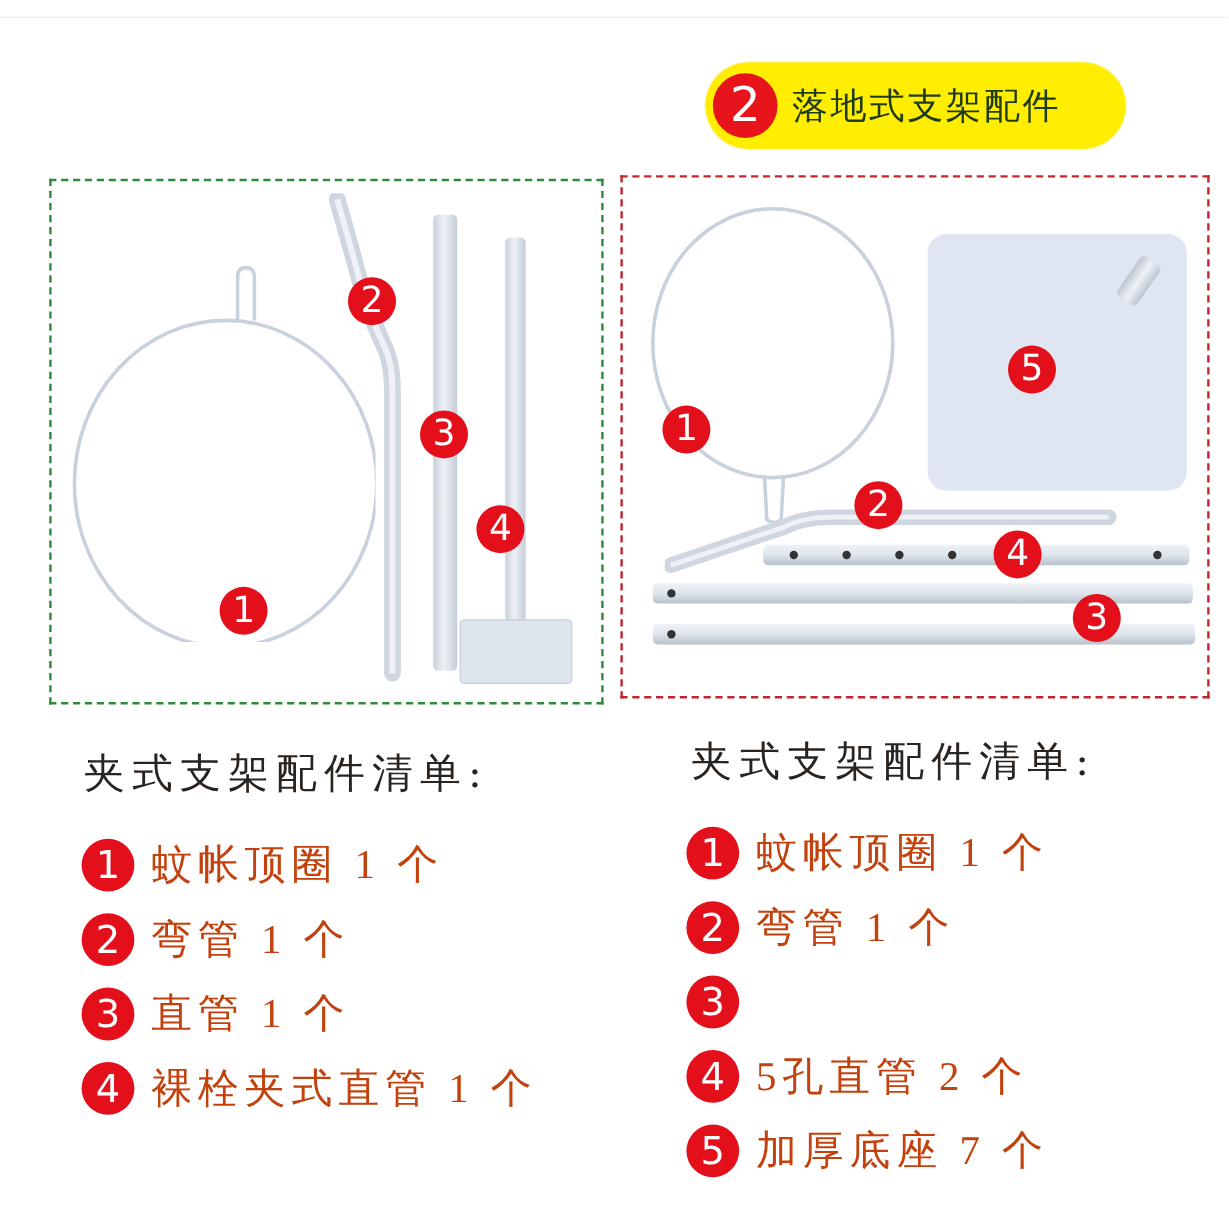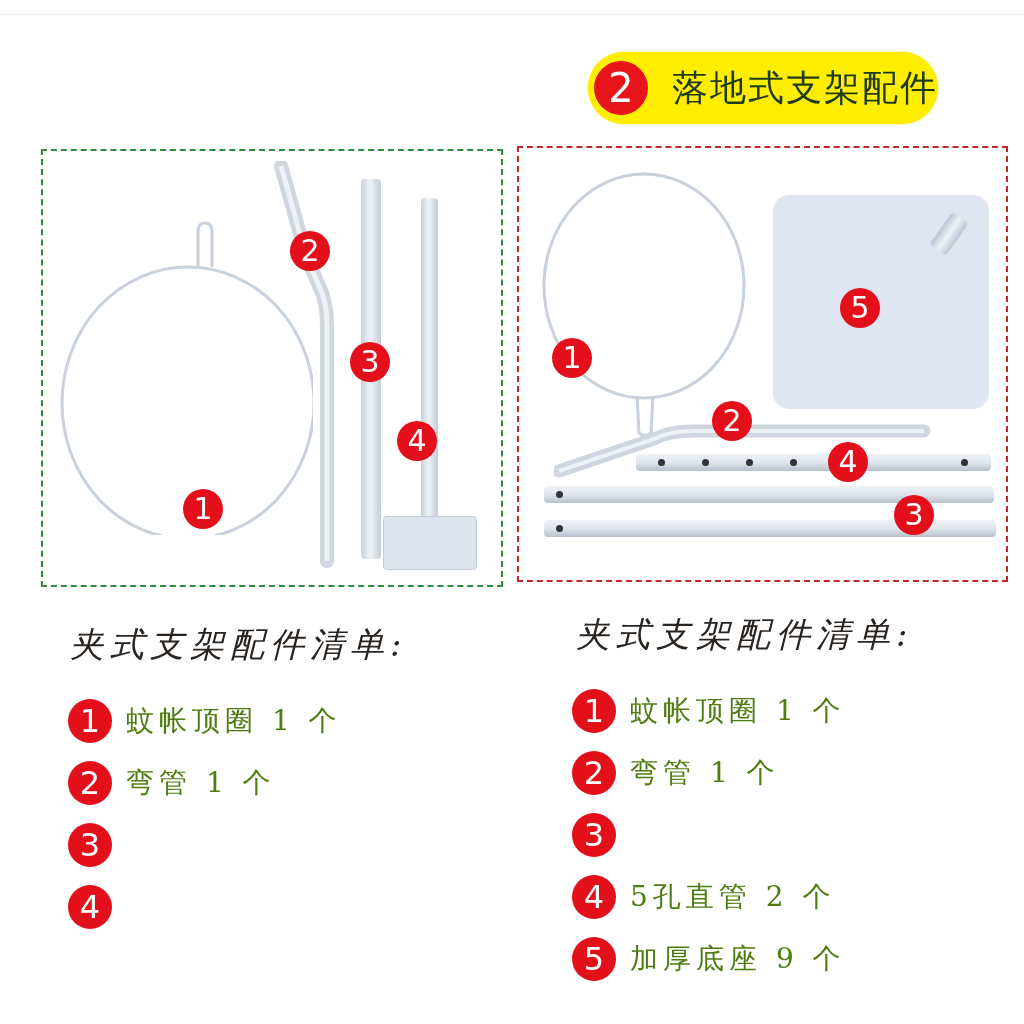--- a/index.html
+++ b/index.html
@@ -1,32 +1,32 @@
 <!DOCTYPE html>
 <html><head>
 <meta charset="utf-8">
 <style>
   html,body{margin:0;padding:0;background:#fff;}
   body{width:1024px;height:1024px;position:relative;overflow:hidden;font-family:"DejaVu Serif","Liberation Serif",serif;}
   .topline{position:absolute;left:0;top:14px;width:1024px;height:1px;background:#f0f0f0;}
   .title-pill{position:absolute;left:588px;top:52px;width:350px;height:72px;background:#ffee00;border-radius:36px;display:flex;align-items:center;box-shadow:0 0 2px #f5e000;}
   .title-pill .num{width:54px;height:54px;border-radius:50%;background:#e8141b;color:#fff;font-family:"DejaVu Sans",sans-serif;font-size:40px;display:flex;align-items:center;justify-content:center;margin-left:6px;}
-  .title-pill .txt{font-size:36px;color:#1e3a17;margin-left:24px;letter-spacing:2px;}
+  .title-pill .txt{font-size:30px;color:#1e3a17;margin-left:12px;letter-spacing:2px;}
   .panel{position:absolute;border:2px dashed;box-sizing:border-box;}
   .panel-left{left:41px;top:149px;width:462px;height:438px;border-color:#2e8b3e;}
   .panel-right{left:517px;top:146px;width:491px;height:436px;border-color:#c0272d;}
   .badge{position:absolute;width:40px;height:40px;border-radius:50%;background:#e3101b;color:#fff;font-family:"DejaVu Sans",sans-serif;font-size:30px;display:flex;align-items:center;justify-content:center;line-height:1;}
   .pipe{position:absolute;background:linear-gradient(90deg,#c8d0da,#eef2f7 45%,#c4ccd7);border-radius:4px;}
   .hpipe{position:absolute;background:linear-gradient(180deg,#eef2f7,#dfe5ec 50%,#b8c1cc);border-radius:4px;}
   .hole{position:absolute;width:7px;height:7px;border-radius:50%;background:#333;}
-  .list-title{position:absolute;font-size:34px;color:#2a2420;letter-spacing:6px;font-style:italic;}
+  .list-title{position:absolute;font-size:34px;color:#2a2420;letter-spacing:6px;}
   .list{position:absolute;margin:0;padding:0;list-style:none;}
   .list li{display:flex;align-items:center;height:62px;}
   .list .b{width:44px;height:44px;border-radius:50%;background:#e3101b;color:#fff;font-family:"DejaVu Sans",sans-serif;font-size:32px;display:flex;align-items:center;justify-content:center;margin-right:14px;flex-shrink:0;}
-  .list .t{font-size:28px;color:#4d7c0f;letter-spacing:5px;white-space:nowrap;}
+  .list .t{font-size:34px;color:#c2410c;letter-spacing:5px;white-space:nowrap;font-family:Liberation Serif, serif;}
 </style>
 </head>
 <body>
 
 <div class="topline"></div>
 
 <div class="title-pill">
   <div class="num">2</div>
   <div class="txt">落地式支架配件</div>
 </div>
@@ -85,23 +85,25 @@
   <li>
       <span class="b">1</span>
       <span class="t">蚊帐顶圈 1 个</span>
     </li>
   <li>
       <span class="b">2</span>
       <span class="t">弯管 1 个</span>
     </li>
   <li>
       <span class="b">3</span>
+      <span class="t">直管 1 个</span>
     </li>
   <li>
       <span class="b">4</span>
+      <span class="t">裸栓夹式直管 1 个</span>
     </li>
 </ul>
 
 <div class="list-title" style="left:576px;top:612px;">夹式支架配件清单:</div>
 <ul class="list" style="left:572px;top:680px;">
   <li>
       <span class="b">1</span>
       <span class="t">蚊帐顶圈 1 个</span>
     </li>
   <li>
@@ -110,15 +112,15 @@
     </li>
   <li>
       <span class="b">3</span>
     </li>
   <li>
       <span class="b">4</span>
       <span class="t">5孔直管 2 个</span>
     </li>
   <li>
       <span class="b">5</span>
-      <span class="t">加厚底座 9 个</span>
+      <span class="t">加厚底座 7 个</span>
     </li>
 </ul>
 
 </body></html>

